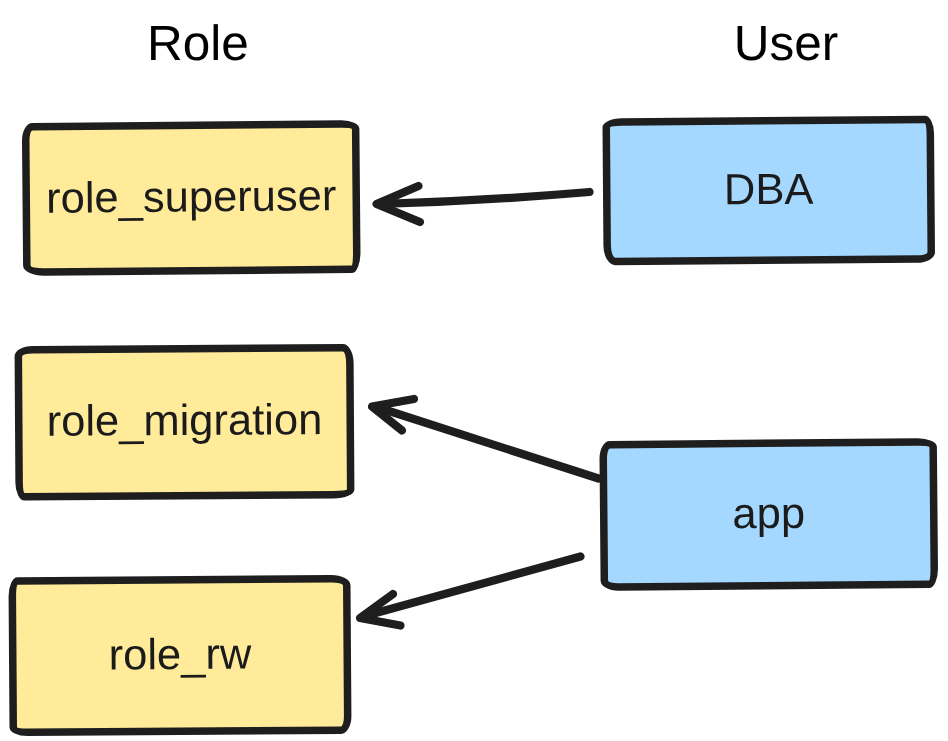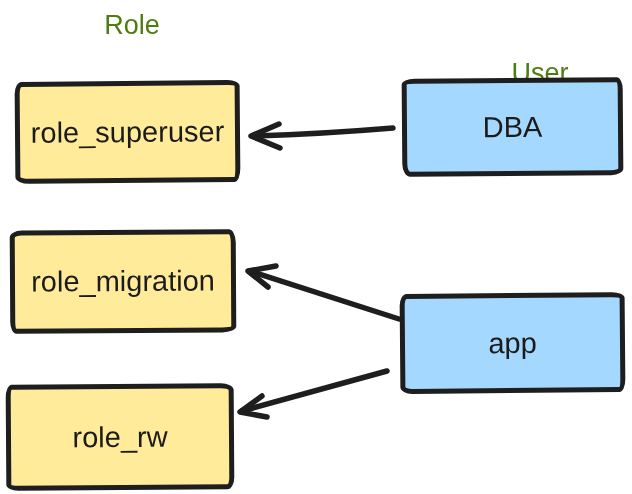--- a/index.html
+++ b/index.html
@@ -11,23 +11,23 @@
     overflow: hidden;
   }
   .canvas {
     position: relative;
     width: 632px; height: 494px;
     background: #ffffff;
   }
   .col-title {
     position: absolute;
     transform: translateX(-50%);
-    font-size: 27px;
+    font-size: 33px;
     line-height: 1;
-    color: #4d7c0f;
+    color: #000000;
     white-space: nowrap;
   }
   .node {
     position: absolute;
     box-sizing: border-box;
     border: 5px solid #1e1e1e;
     display: flex;
     align-items: center;
     justify-content: center;
     font-size: 29px;
@@ -76,21 +76,21 @@
     stroke-linejoin: round;
   }
 </style>
 </head>
 <body>
 
 <div class="canvas">
 
   <div class="col-title" style="left:132px; top:12px;">Role</div>
 
-  <div class="col-title" style="left:540px; top:12px;margin-top:48px;">User</div>
+  <div class="col-title" style="left:524px; top:12px;">User</div>
 
   <div class="node node--role n-superuser">
     <span>role_superuser</span>
   </div>
 
   <div class="node node--role n-migration">
     <span>role_migration</span>
   </div>
 
   <div class="node node--role n-rw">

